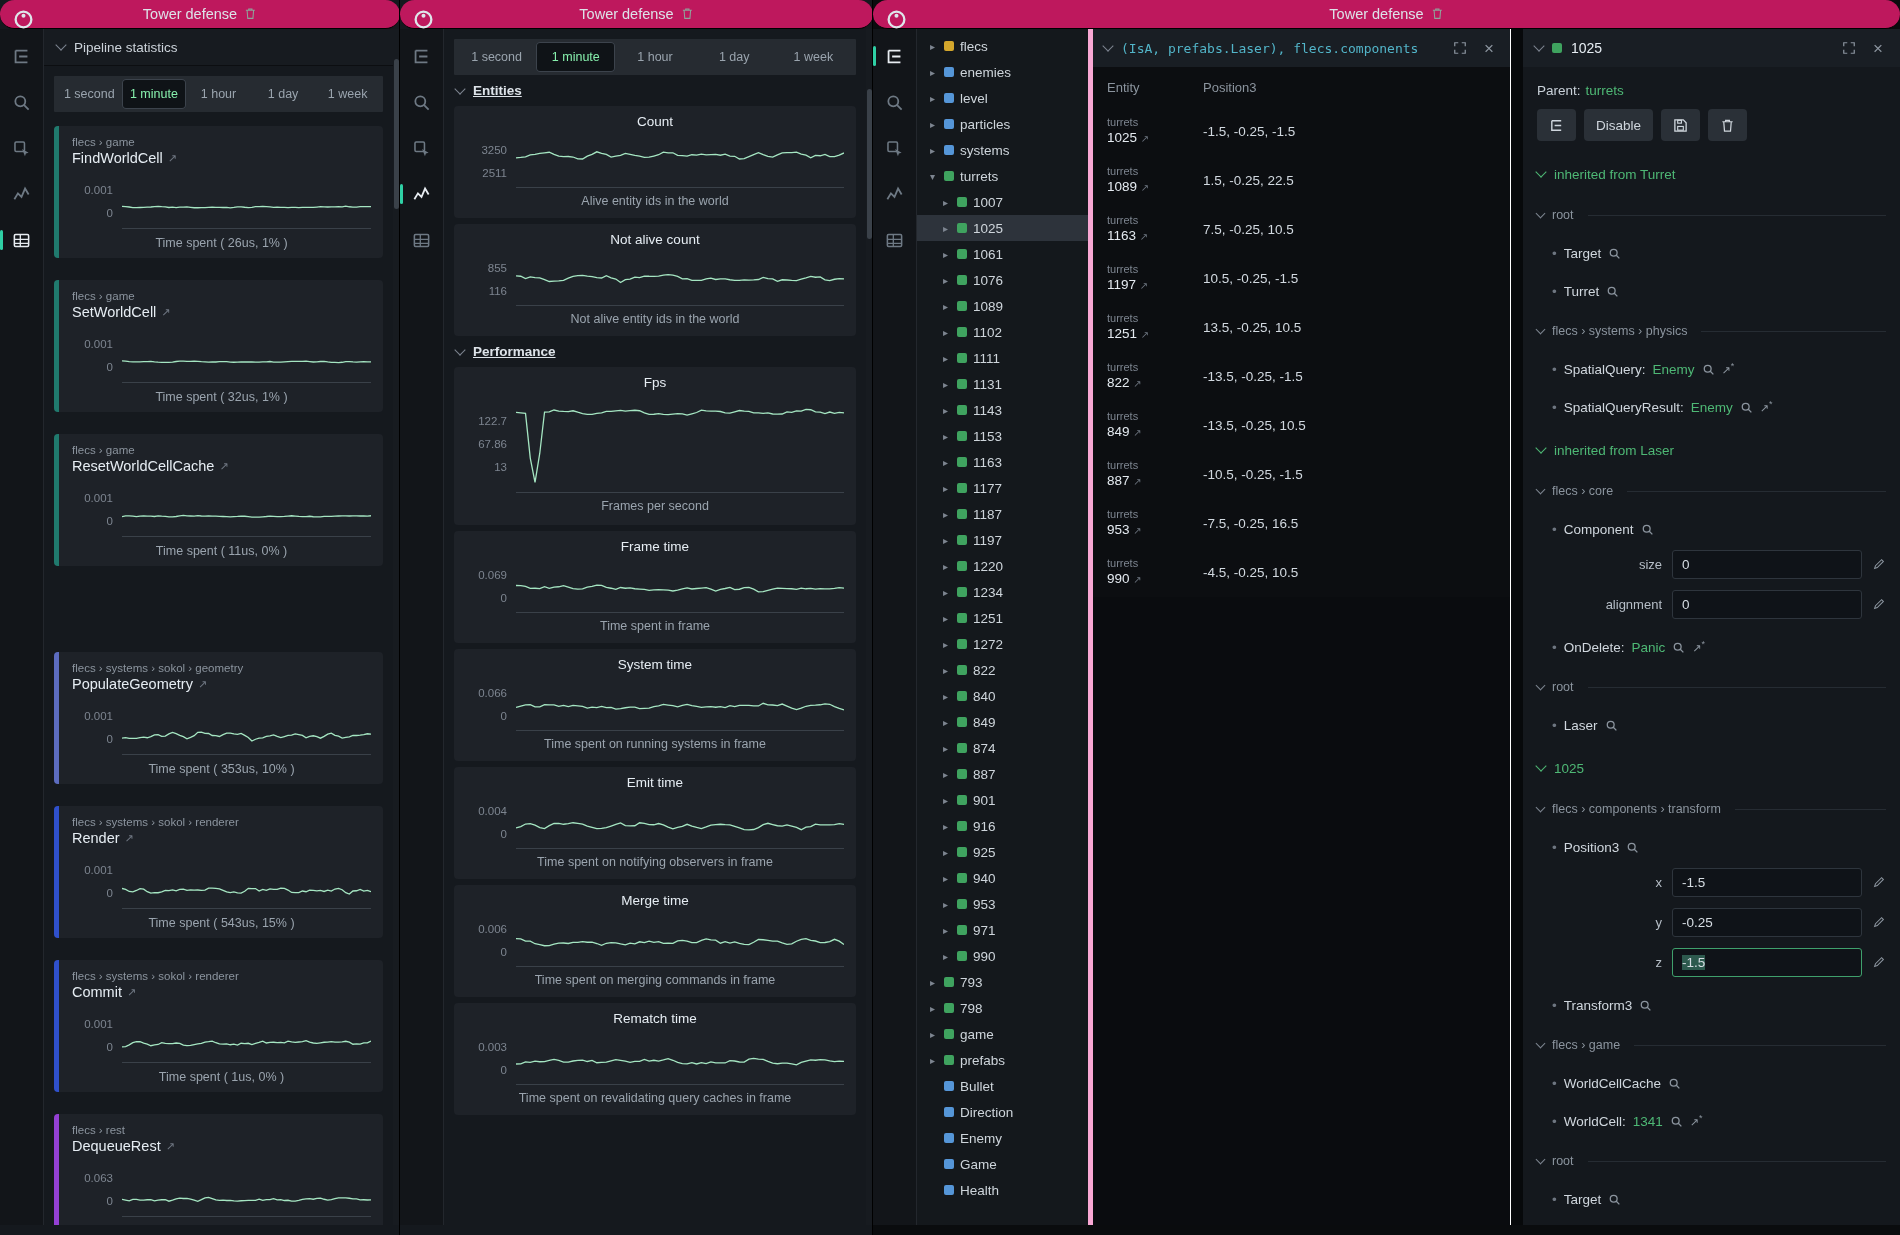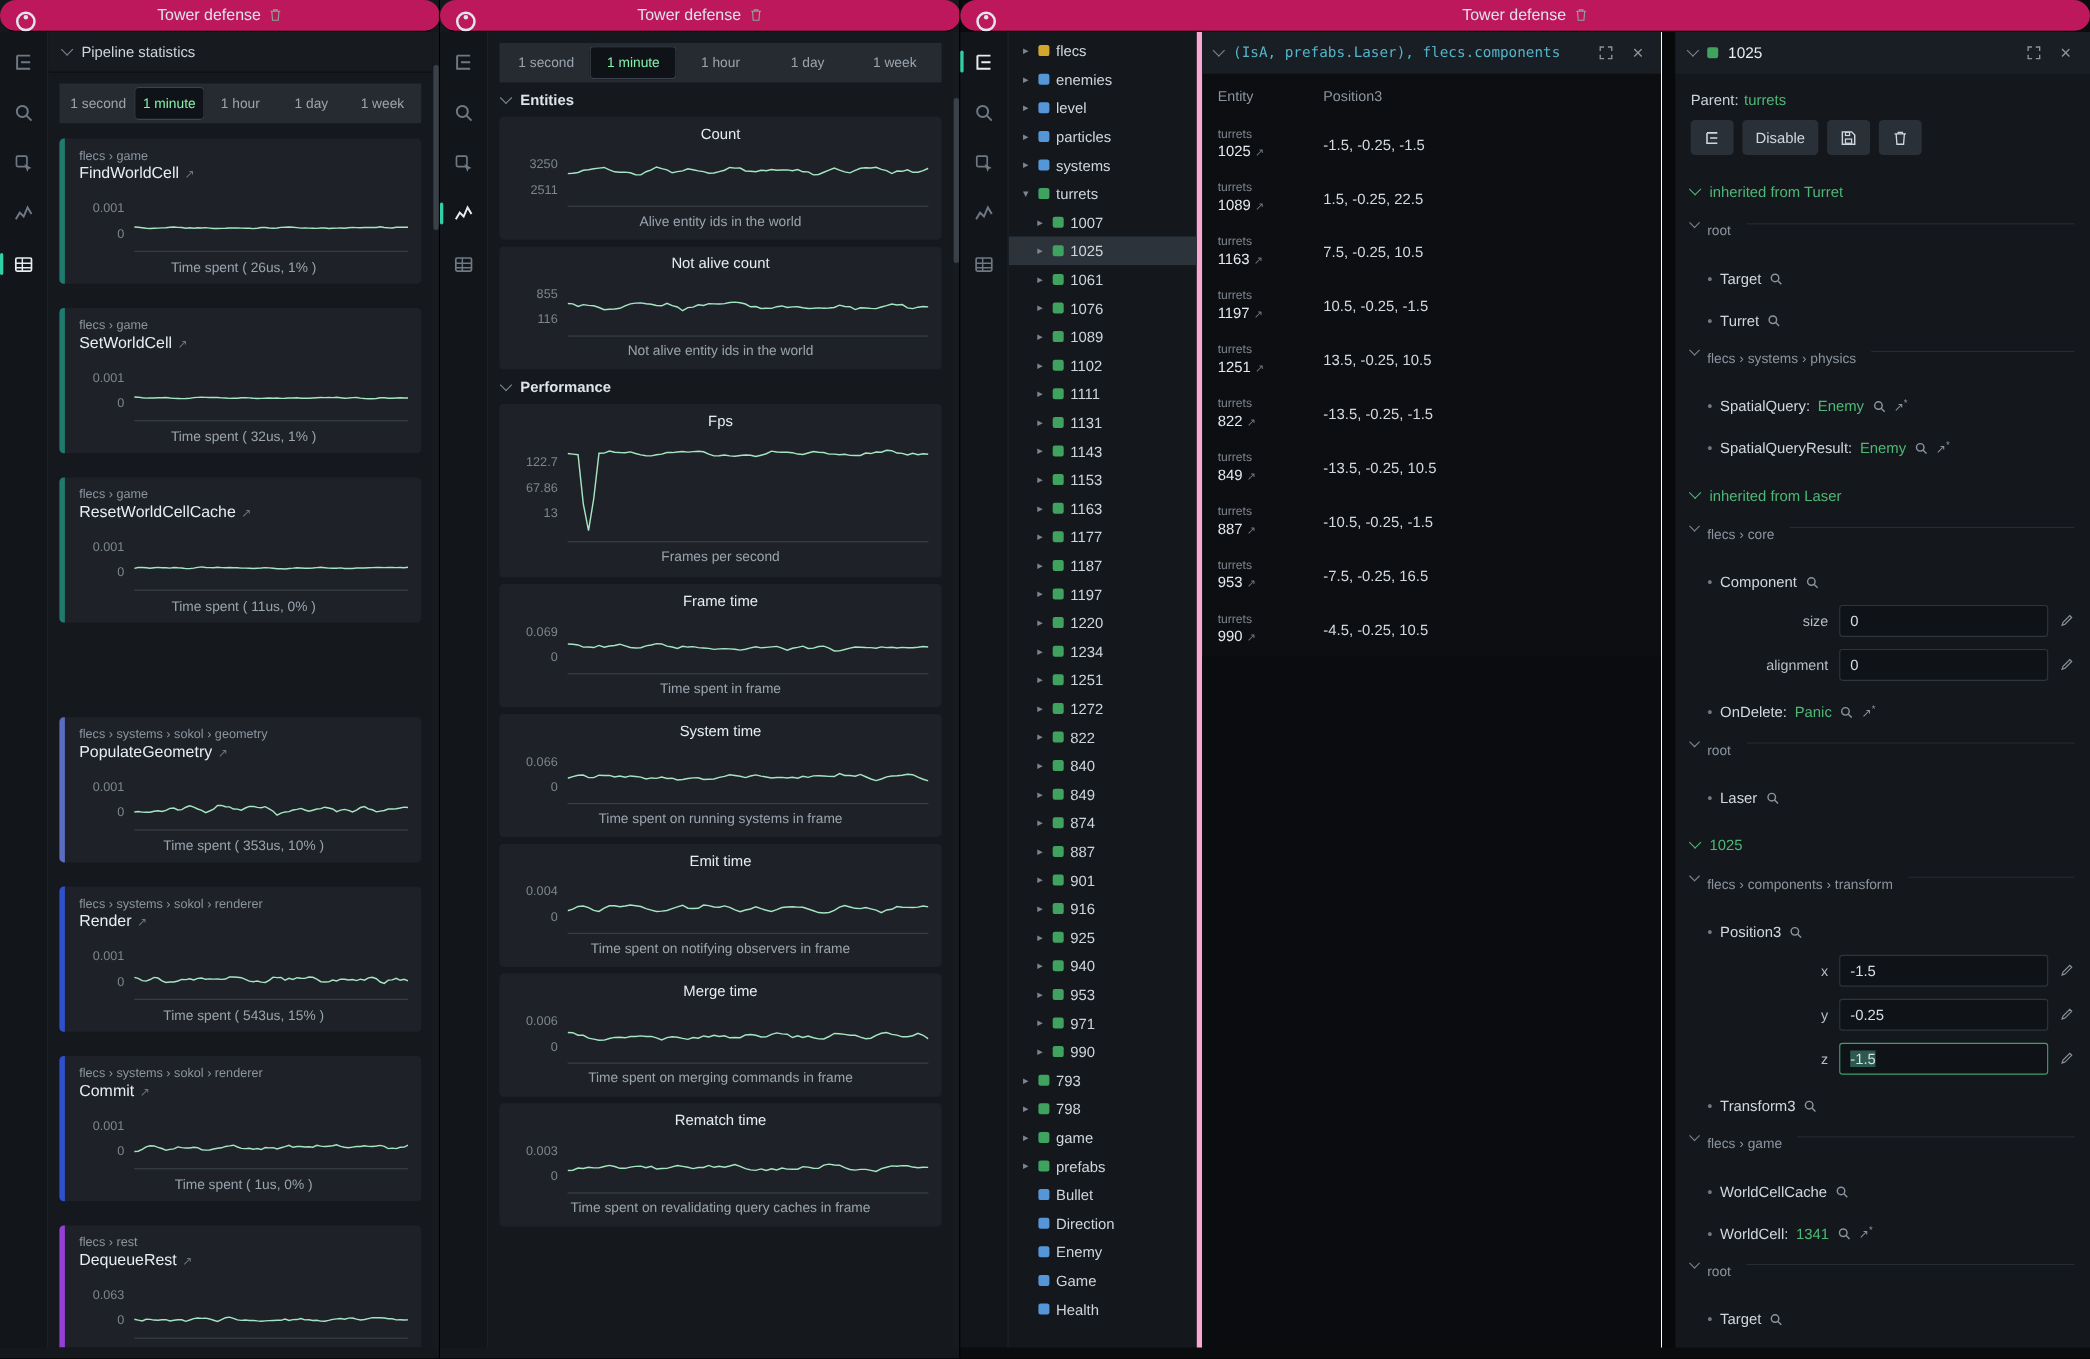--- a/index.html
+++ b/index.html
@@ -56,21 +56,21 @@
   .ext { color:#6e7681; font-size:11px; }
   .chartrow { display:flex; margin-top:7px; height:56px; }
   .ylabels { width:50px; flex:none; display:flex; flex-direction:column; justify-content:center; gap:11px; align-items:flex-end; padding-right:9px; color:#7d8590; font-size:11.5px; }
   .plot { flex:1; border-bottom:1px solid #3a4149; position:relative; }
   .plot svg { position:absolute; inset:0; width:100%; height:100%; display:block; }
   .caption { text-align:center; color:#9aa4ae; font-size:12.5px; margin-top:7px; }
   .caption:empty { display:none; }
 
   .wbody { flex:1; overflow:hidden; display:flex; flex-direction:column; }
   .sect-head { display:flex; align-items:center; gap:9px; margin:14px 12px 8px; font-size:13.5px; font-weight:bold; color:#dde3e9; flex:none; }
-  .sect-head:first-of-type { margin-top:8px; }
+  .sect-head:first-of-type { margin-top:8px;text-decoration:underline; }
   .wcards { display:flex; flex-direction:column; gap:6px; padding:0 10px; flex:none; }
   .wcard { background:#1e2228; border-radius:4px; padding:8px 12px; height:112px; flex:none; }
   .wcard[data-tall="true"] { height:158px; }
   .wtitle { text-align:center; font-size:13.5px; color:#e6edf3; }
   .wcard .chartrow { height:54px; margin-top:5px; }
   .wcard[data-tall="true"] .chartrow { height:98px; }
   .wcard .caption { margin-top:6px; }
 
   .vscroll { width:7px; background:#171b20; flex:none; position:relative; }
   .vthumb { position:absolute; left:1px; right:1px; height:150px; background:#3a4149; border-radius:3px; }
@@ -110,21 +110,21 @@
   .ihead { height:38px; flex:none; background:#191e24; display:flex; align-items:center; gap:9px; padding:0 12px; }
   .ihead .sq { width:10px; height:10px; }
   .ititle { flex:1; font-size:14px; color:#e6edf3; }
   .ibody { flex:1; overflow:hidden; padding:10px 14px 0; }
   .parentrow { font-size:13.5px; color:#c9d1d9; height:26px; display:flex; align-items:center; gap:5px; }
   .plink { color:#4eb875; cursor:pointer; }
   .btnrow { display:flex; gap:8px; height:36px; margin:4px 0; align-items:center; }
   .ibtn { background:#2a3037; border:0; border-radius:4px; height:32px; min-width:38px; padding:0 12px; color:#cfd6dd; font-size:13.5px; font-family:inherit; display:flex; align-items:center; justify-content:center; gap:6px; cursor:pointer; }
   .ibtn svg { width:15px; height:15px; }
   .isect-head { display:flex; align-items:center; gap:9px; margin-top:18px; height:26px; font-size:13.5px; color:#4eb875; cursor:pointer; }
-  .igroup-head { display:flex; gap:8px; margin-top:16px; height:24px; font-size:12.5px; color:#8b949e; cursor:pointer; }
+  .igroup-head { display:flex; align-items:center; gap:8px; margin-top:16px; height:24px; font-size:12.5px; color:#8b949e; cursor:pointer; }
   .igroup-head .chev { width:7px; height:7px; }
   .igroup-head .rule { flex:1; height:1px; background:#262c33; margin-left:6px; }
   .iitem { display:flex; align-items:center; gap:7px; margin-top:14px; height:24px; padding-left:15px; font-size:13.5px; color:#d0d7de; cursor:pointer; }
   .bullet { color:#6e7681; }
   .ival { color:#4eb875; }
   .ival:empty { display:none; }
   .mag { color:#8b949e; display:flex; }
   .mag svg { width:13px; height:13px; }
   .trav { display:none; color:#8b949e; font-size:11px; }
   .trav i { font-style:normal; font-size:9px; vertical-align:super; }

